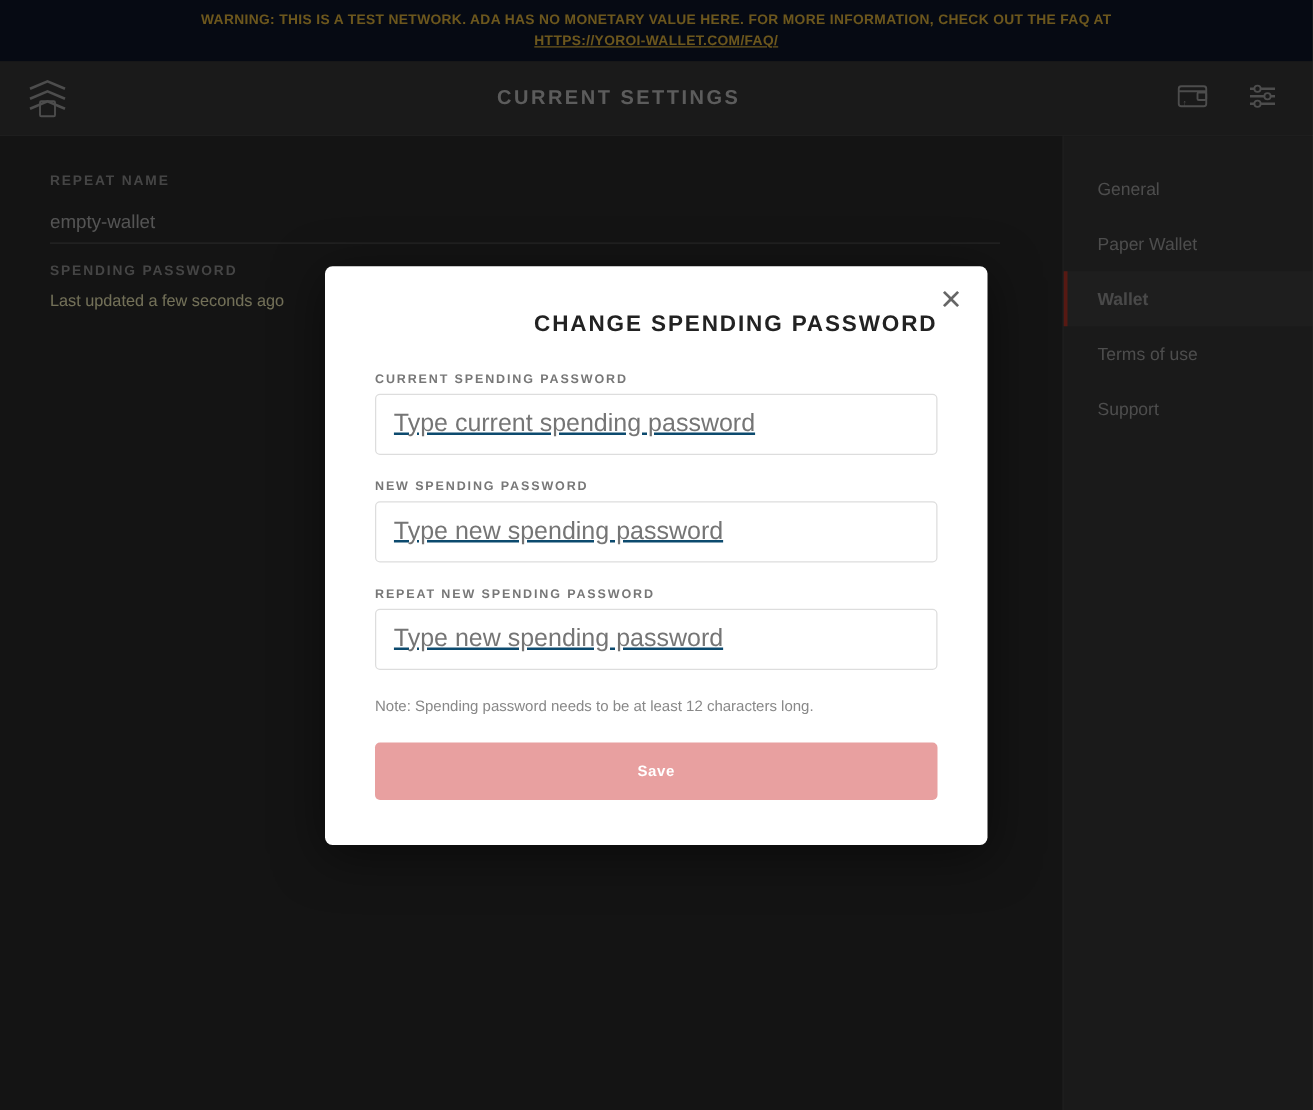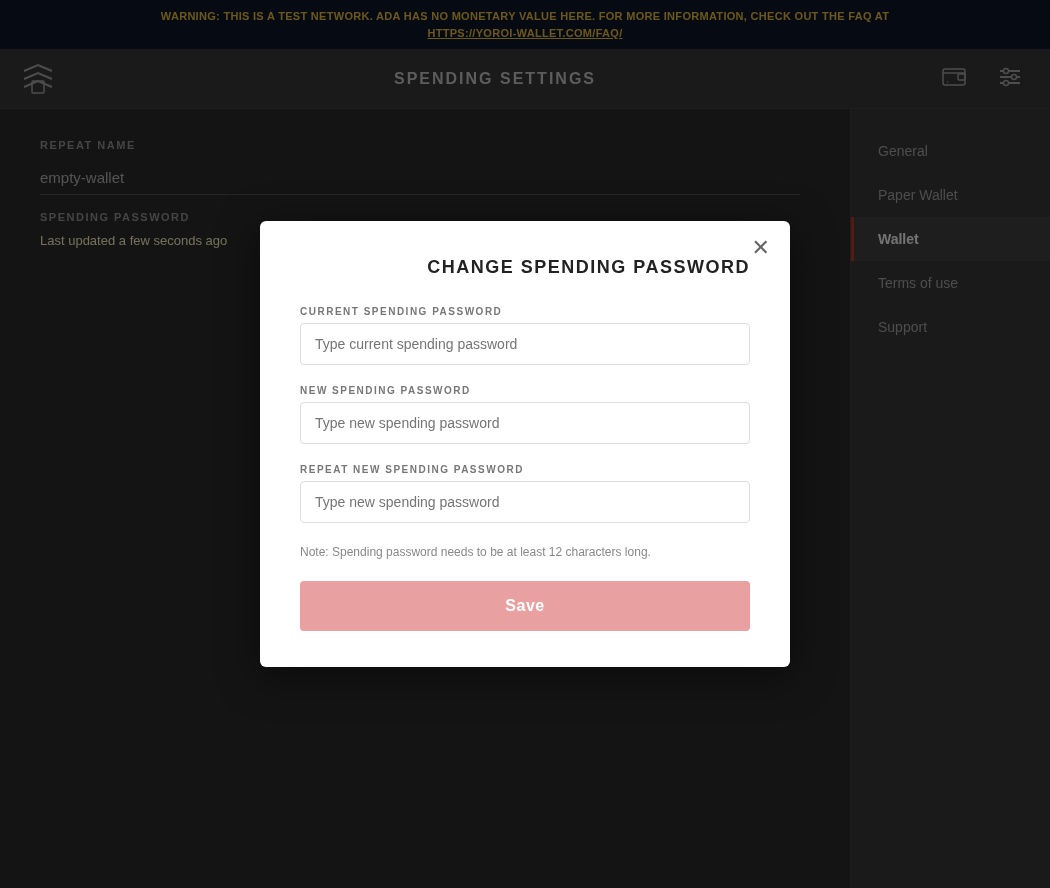--- a/index.html
+++ b/index.html
@@ -124,21 +124,21 @@
       border-left: 1px solid #444;
     }
     .sidebar-item {
       padding: 14px 24px;
       font-size: 14px;
       color: #aaa;
       cursor: pointer;
       border-left: 3px solid transparent;
     }
     .sidebar-item.active {
-      color: #ffffff;
+      color: #a3a3a3;
       border-left: 3px solid #c0392b;
       background: rgba(255,255,255,0.05);
       font-weight: 600;
     }
 
     
     .overlay {
       position: absolute;
       top: 0; left: 0; right: 0; bottom: 0;
       background: rgba(0,0,0,0.55);
@@ -182,40 +182,41 @@
       font-weight: 700;
       letter-spacing: 1.5px;
       color: #777;
       margin-bottom: 6px;
     }
     .modal-input {
       width: 100%;
       border: 1px solid #ddd;
       border-radius: 4px;
       padding: 12px 14px;
-      font-size: 14px;
-      color: #ec4899;
+      font-size: 20px;
+      color: #0c4a6e;
       outline: none;
       margin-bottom: 20px;
       background: #fff;
+      text-decoration: underline;
     }
     .modal-note {
       font-size: 12px;
       color: #888;
       margin-bottom: 20px;
       line-height: 1.5;
     }
     .modal-save-btn {
       width: 100%;
       background: #e8a0a0;
       color: #fff;
       border: none;
       border-radius: 4px;
       padding: 16px;
-      font-size: 16px;
+      font-size: 12px;
       font-weight: 600;
       cursor: pointer;
       letter-spacing: 0.5px;
     }
 
     
     .logo-lines {
       stroke: #aaa;
       stroke-width: 2;
       fill: none;
@@ -232,21 +233,21 @@
 
 <div class="header">
   <div class="header-logo">
     <svg class="logo-icon" viewBox="0 0 36 36">
       <polyline class="logo-lines" points="4,10 18,4 32,10"></polyline>
       <polyline class="logo-lines" points="4,18 18,12 32,18"></polyline>
       <polyline class="logo-lines" points="4,26 18,20 32,26"></polyline>
       <rect x="12" y="20" width="12" height="12" rx="1" stroke="#aaa" stroke-width="1.5" fill="none"></rect>
     </svg>
   </div>
-  <div class="header-title">SPENDING SETTINGS</div>
+  <div class="header-title">CURRENT SETTINGS</div>
   <div class="header-actions">
     <button class="header-icon-btn">
       <svg width="32" height="32" viewBox="0 0 32 32">
         <rect x="3" y="8" width="22" height="16" rx="2" stroke="#aaa" stroke-width="1.5" fill="none"></rect>
         <rect x="18" y="13" width="7" height="6" rx="1" stroke="#aaa" stroke-width="1.5" fill="none"></rect>
         <line x1="3" y1="12" x2="25" y2="12" stroke="#aaa" stroke-width="1.5"></line>
         <text x="6" y="24" font-size="7" fill="#aaa">↑</text>
       </svg>
     </button>
     <button class="header-icon-btn">

